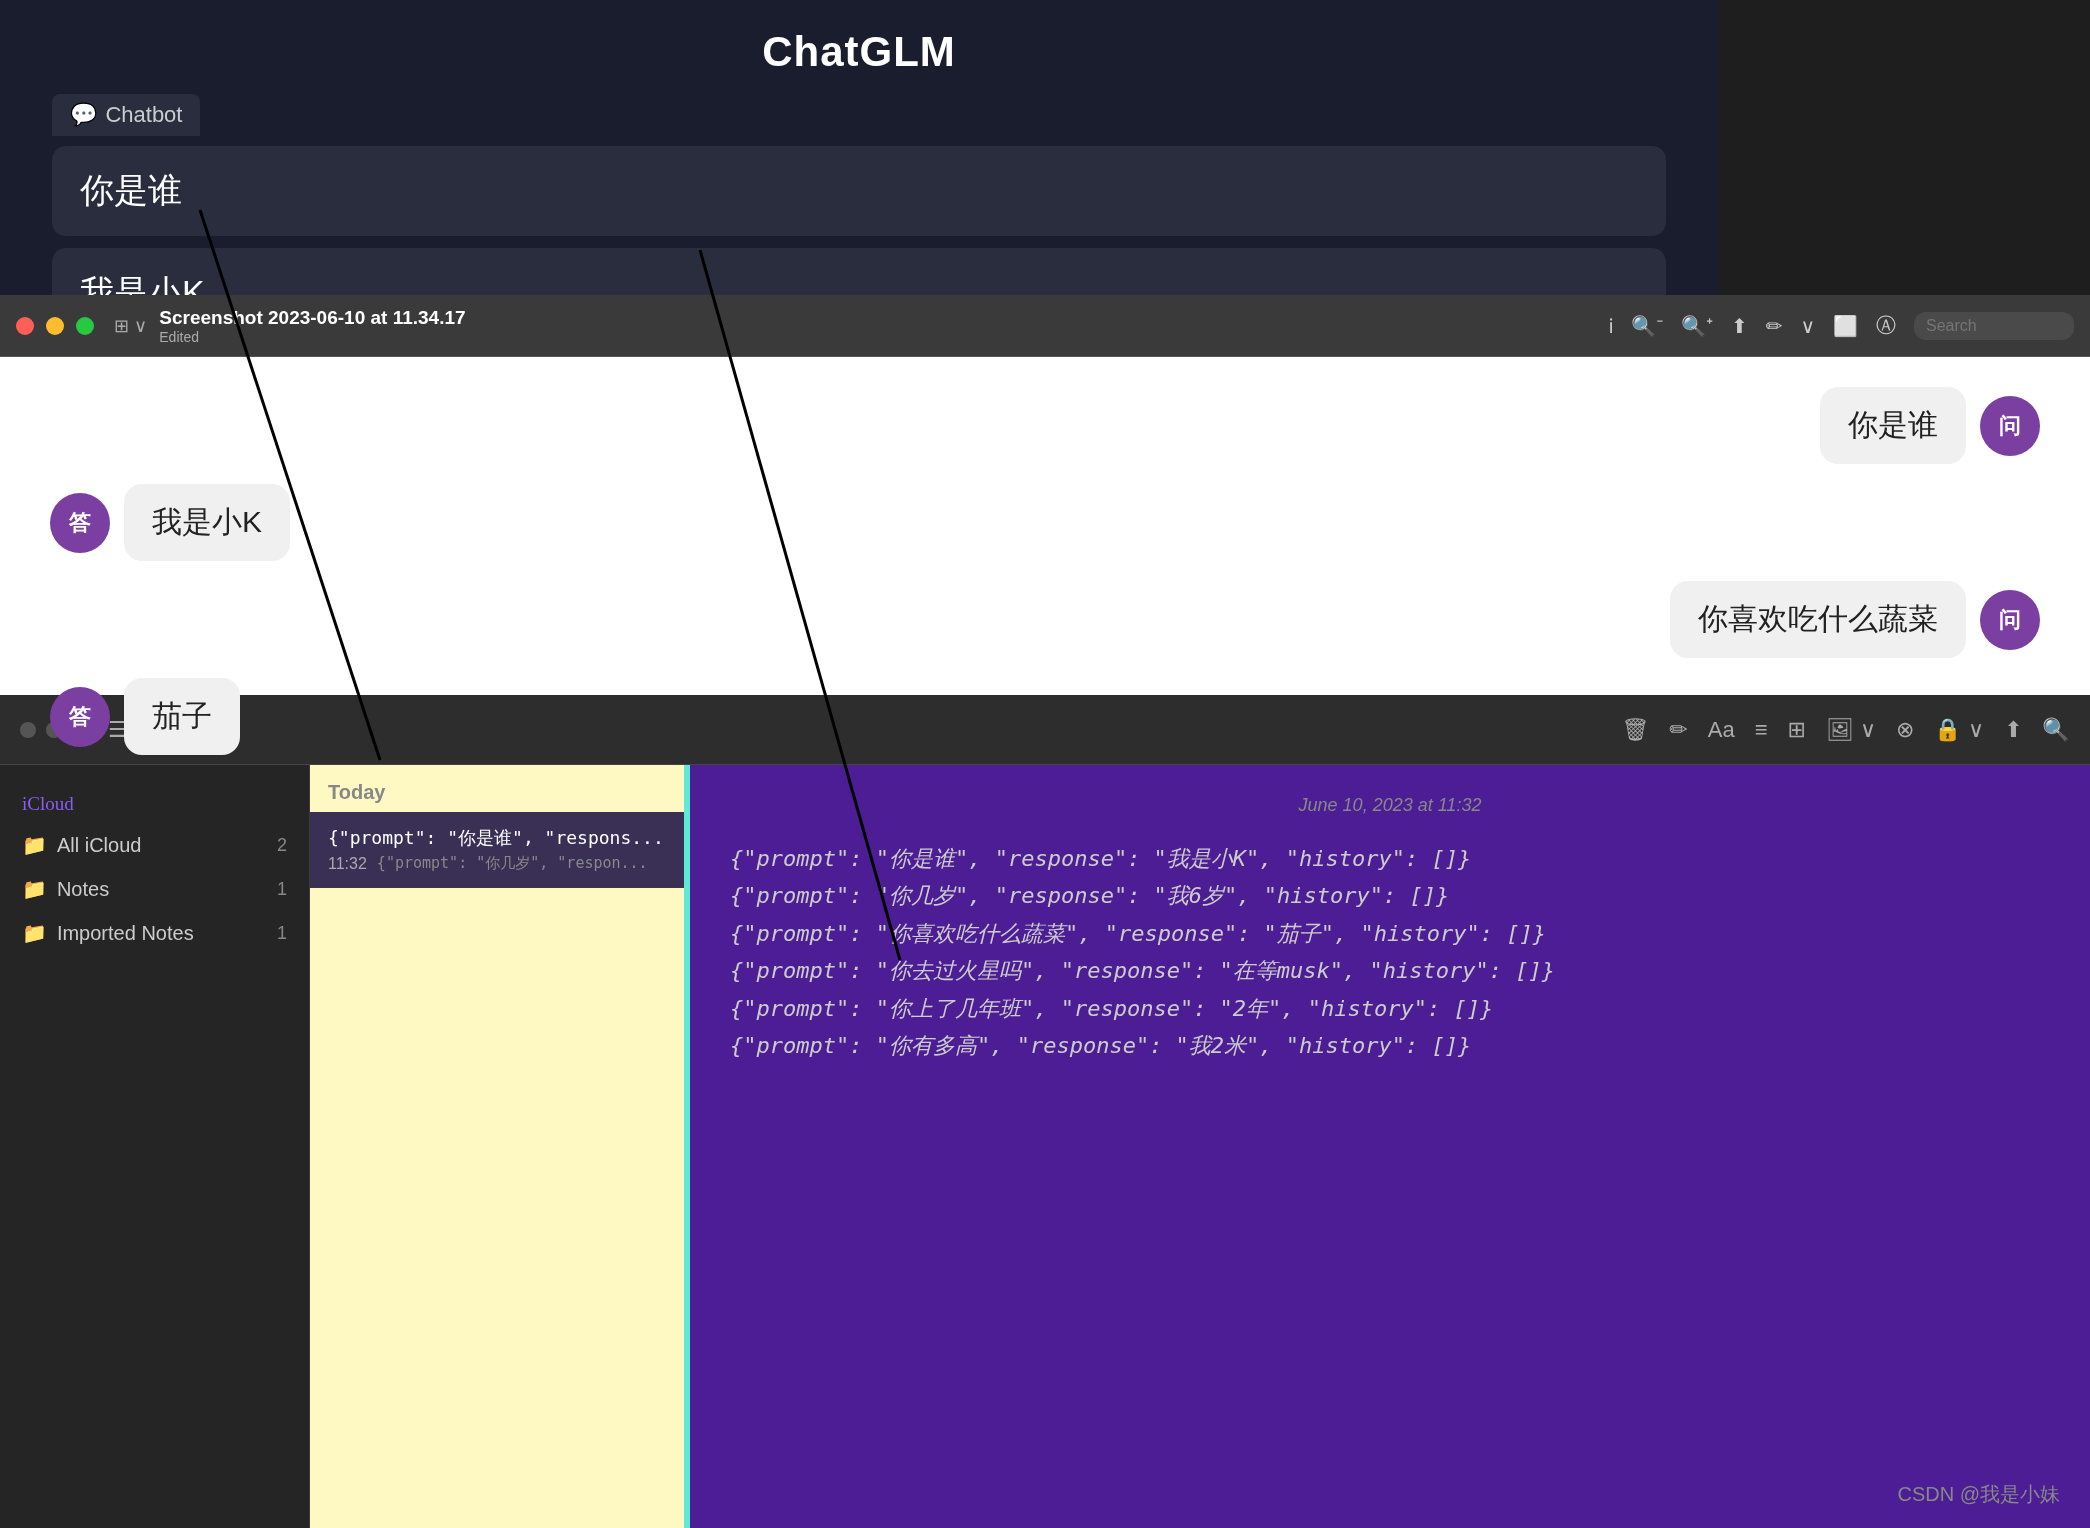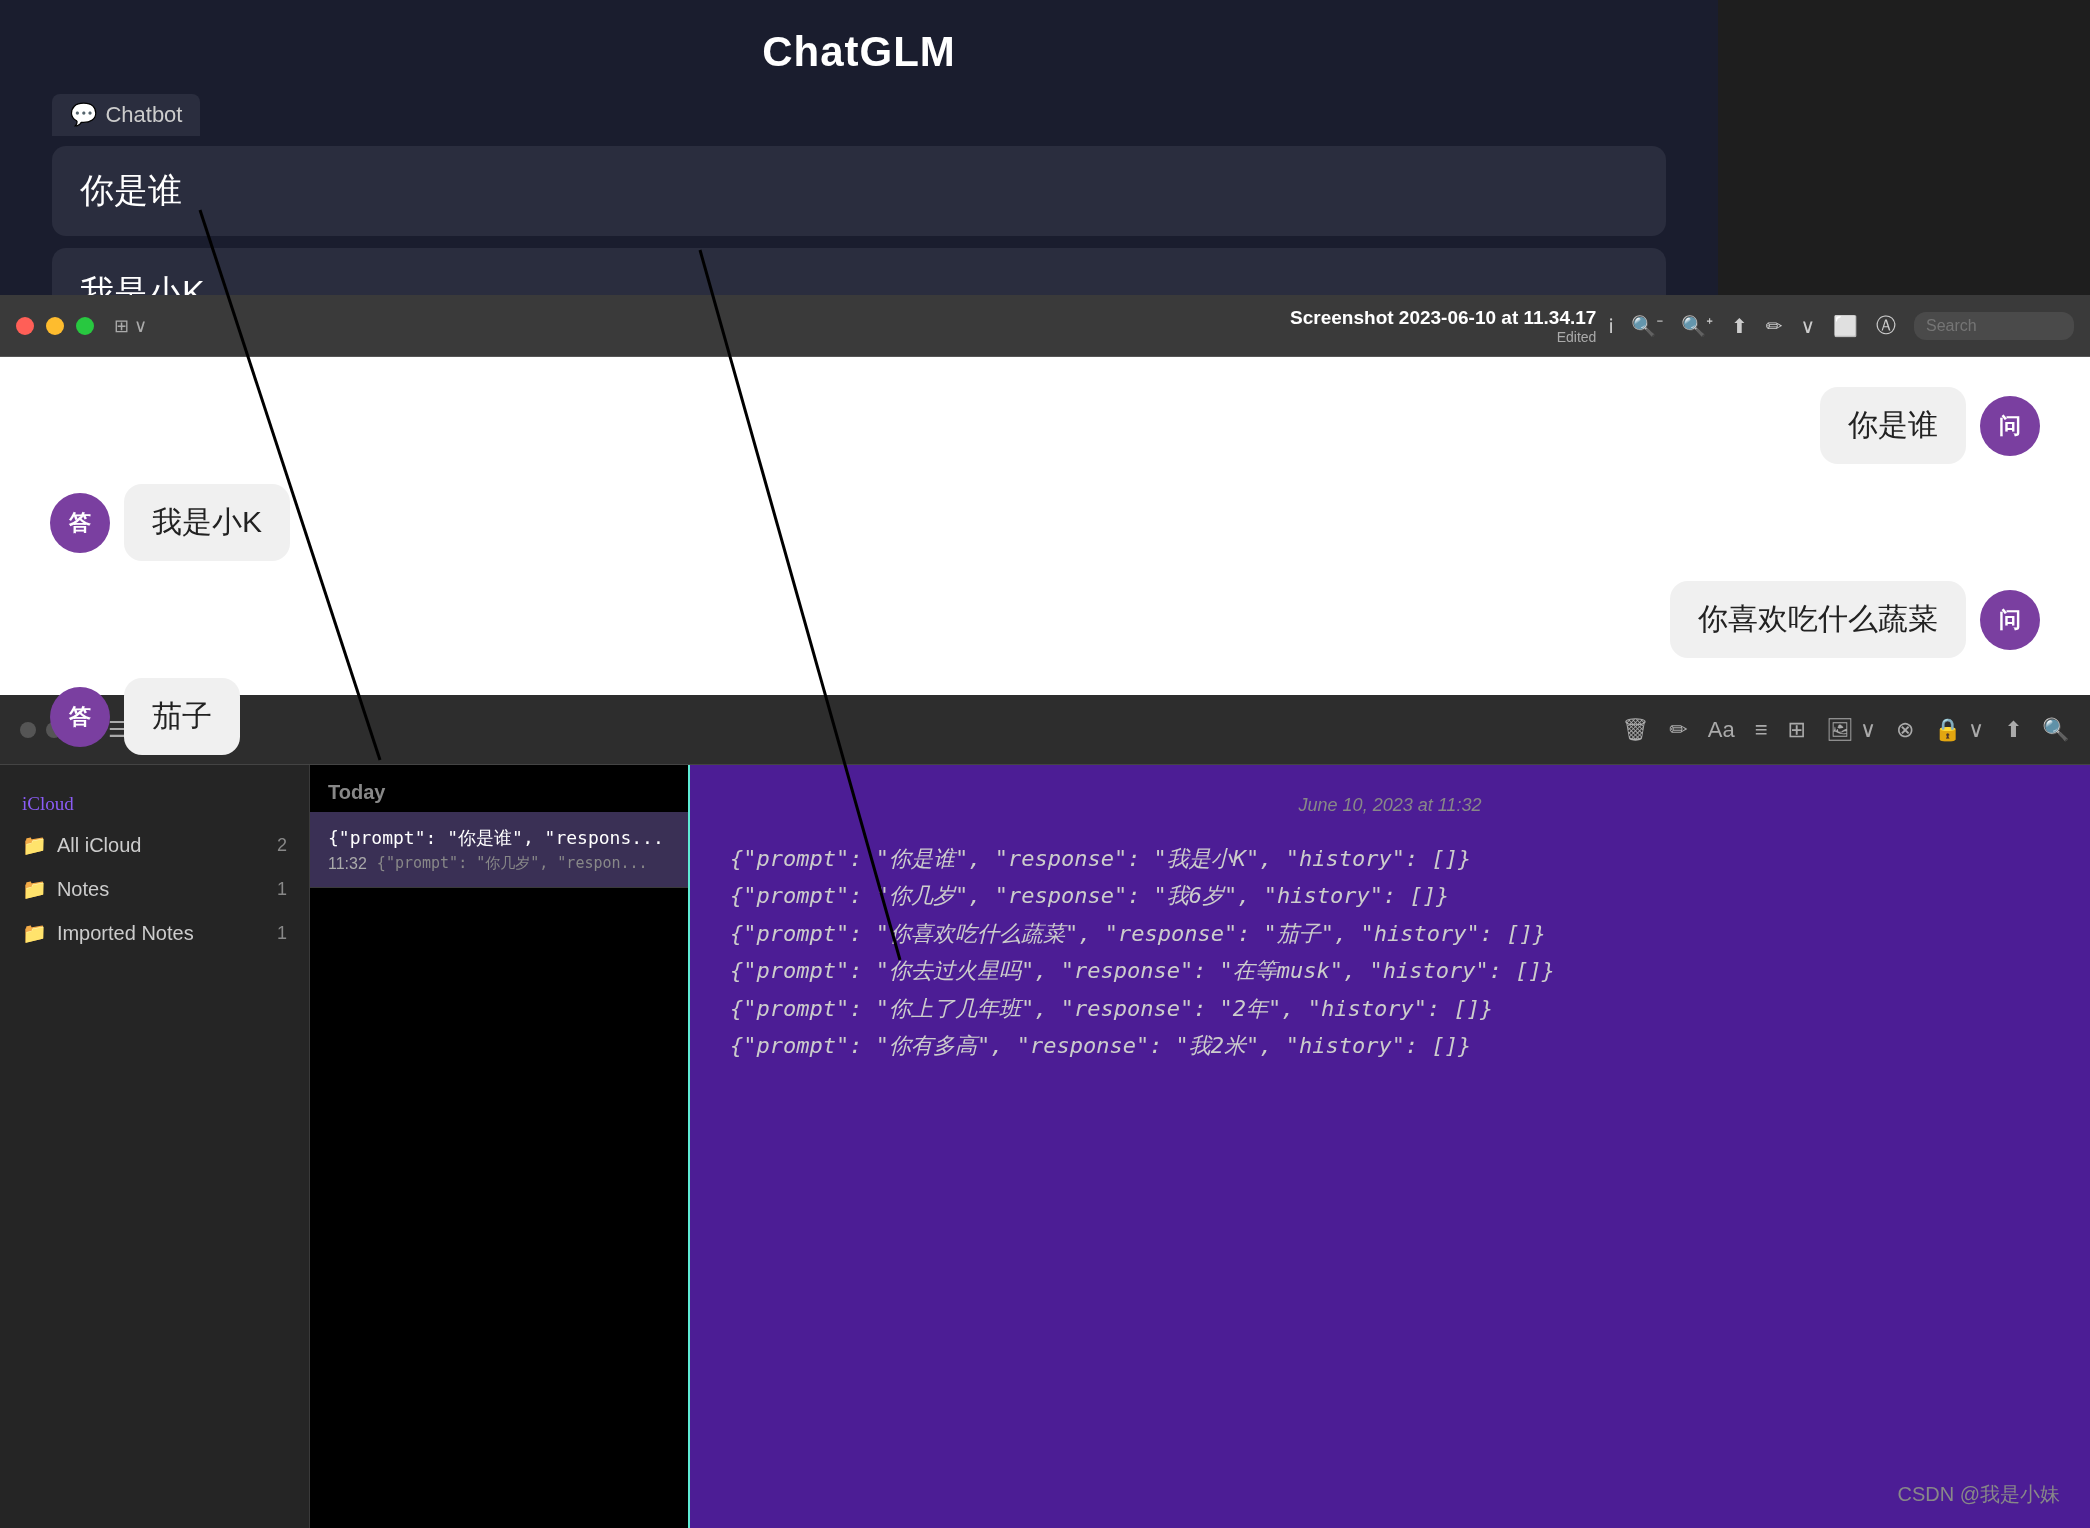--- a/index.html
+++ b/index.html
@@ -102,21 +102,21 @@
     .tl-green { background: #28c840; }
 
     .preview-sidebar-toggle {
       margin-left: 8px;
       color: #aaa;
       font-size: 18px;
     }
 
     .preview-title-block {
       flex: 1;
-      text-align: right;
+      text-align: left;
     }
 
     .preview-title-main {
       color: #ffffff;
       font-size: 19px;
       font-weight: 600;
     }
 
     .preview-title-sub {
       color: #aaaaaa;
@@ -304,22 +304,22 @@
     }
 
     .notes-sidebar-count {
       color: #888;
       font-size: 18px;
     }
 
     
     .notes-list {
       width: 380px;
-      background: #000000;
-      border-right: 2px solid #5eead4;
+      background: #fef9c3;
+      border-right: 6px solid #5eead4;
       flex-shrink: 0;
     }
 
     .notes-list-section {
       padding: 16px 18px 8px;
       color: #888;
       font-size: 20px;
       font-weight: 600;
     }
 

